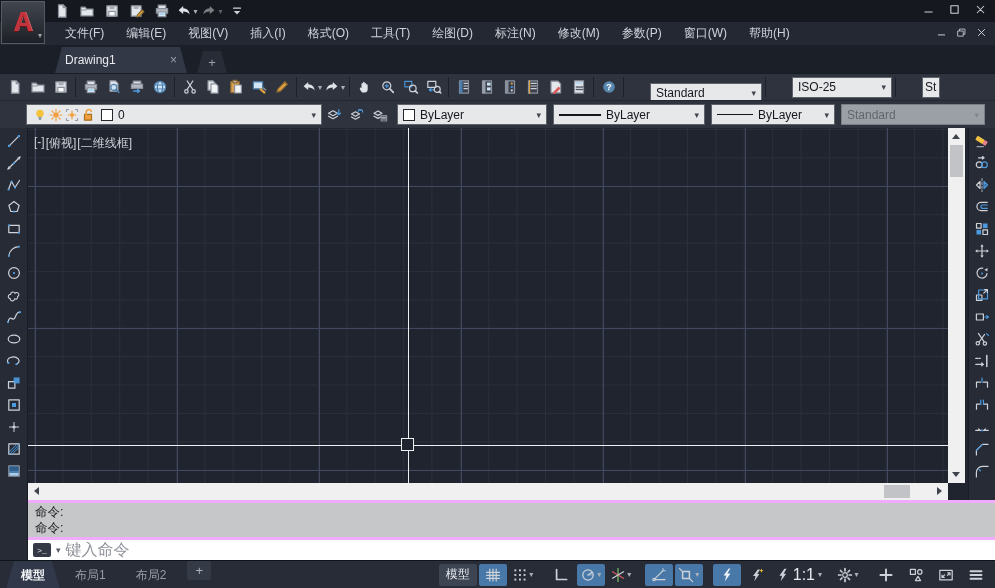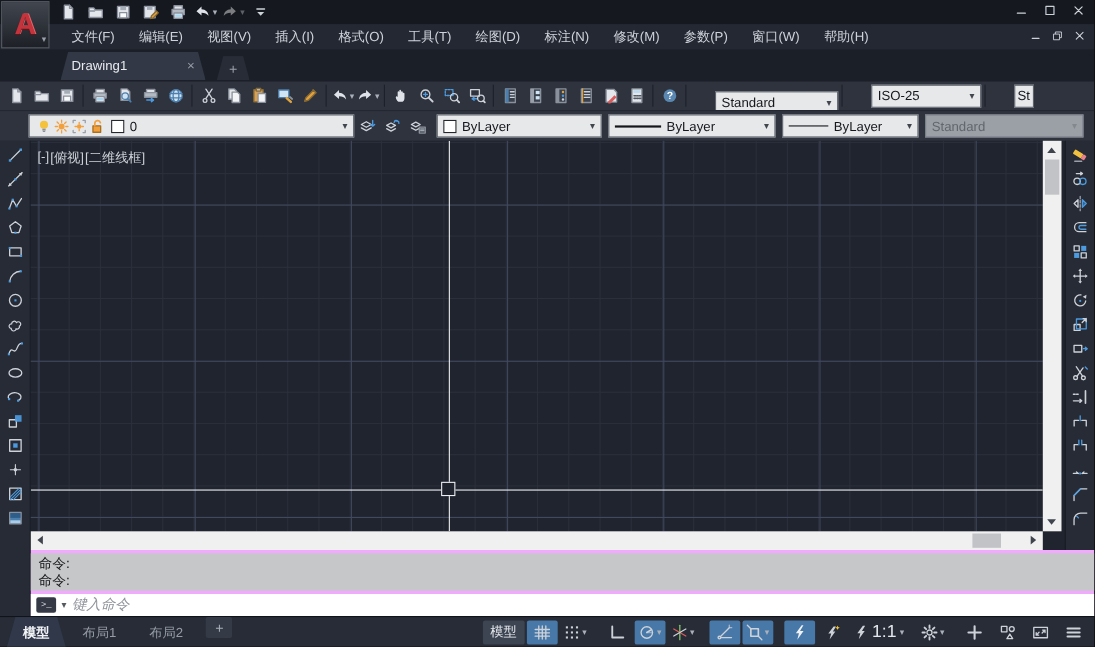--- a/index.html
+++ b/index.html
@@ -80,21 +80,21 @@
   .down{left:4px;bottom:6px;border-left:4px solid transparent;border-right:4px solid transparent;border-top:5px solid #3f444d;}
   .lft{left:6px;top:4px;border-top:4px solid transparent;border-bottom:4px solid transparent;border-right:5px solid #3f444d;}
   .rgt{right:6px;top:4px;border-top:4px solid transparent;border-bottom:4px solid transparent;border-left:5px solid #3f444d;}
   
   .cmdwrap{position:absolute;left:28px;top:500px;width:967px;height:60px;background:#f0abfc;}
   .cmdhist{position:absolute;left:0;top:3px;right:0;height:34px;background:#c6c7c9;color:#17181b;padding:1px 7px;box-sizing:border-box;}
   .cmdline{line-height:16px;font-size:12.5px;}
   .cmdinput{position:absolute;left:0;top:40px;right:0;height:20px;background:#ffffff;display:flex;align-items:center;padding:0 5px;gap:5px;box-sizing:border-box;}
   .promptchip{width:18px;height:14px;background:#343945;color:#e6e9ed;font-size:8px;display:flex;align-items:center;justify-content:center;border-radius:2px;font-family:"Liberation Mono","DejaVu Sans Mono",monospace;}
   .pcaret{color:#555a62;font-size:9px;}
-  .placeholder{color:#8f939a;font-style:italic;font-size:13px;}
+  .placeholder{color:#8f939a;font-size:16px;}
   
   .statusbar{position:absolute;left:0;top:560px;right:0;height:28px;background:#272c36;border-top:1px solid #10131a;
              display:flex;box-sizing:border-box;}
   .ltabs{display:flex;align-items:center;margin-left:6px;height:28px;}
   .ltab{padding:0 15px;height:28px;line-height:28px;color:#969ca7;clip-path:polygon(8px 0,calc(100% - 8px) 0,100% 100%,0 100%);}
   .ltab.active{background:#31384a;color:#f2f4f7;font-weight:bold;}
   .pluschip{width:24px;height:19px;background:#343a46;border-radius:2px;color:#aab0ba;display:flex;align-items:center;justify-content:center;margin-left:6px;font-size:13px;}
   .sright{margin-left:auto;display:flex;align-items:center;gap:2px;padding-right:5px;}
   .modelbtn{height:22px;padding:0 7px;display:flex;align-items:center;background:#3d4452;border-radius:2px;color:#e4e7ec;}
   .sbtn{height:22px;min-width:24px;padding:0 2px;display:flex;align-items:center;justify-content:center;border-radius:2px;}

